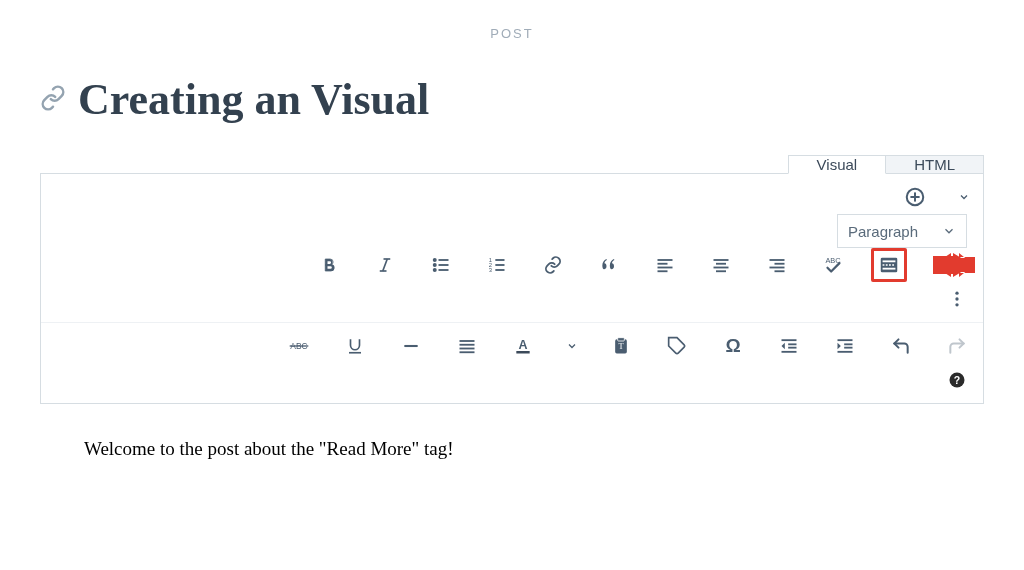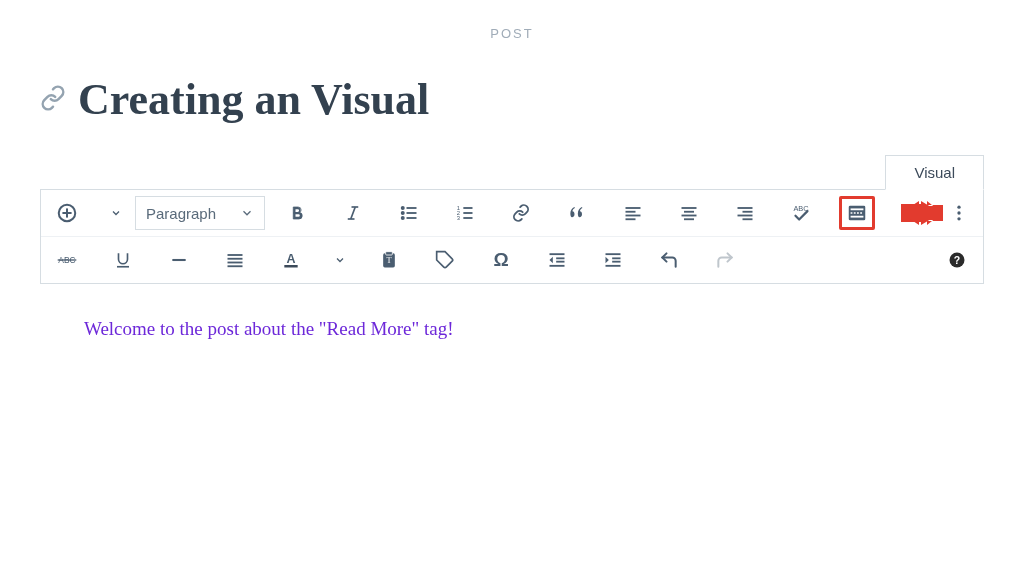--- a/index.html
+++ b/index.html
@@ -37,21 +37,21 @@
     }
     .editor-wrap {
       padding: 0 40px;
     }
     .tabs {
       display: flex;
       justify-content: flex-end;
       font-family: -apple-system, Helvetica, Arial, sans-serif;
     }
     .tab {
-      padding: 8px 28px;
+      padding: 0 28px;
       font-size: 15px;
       border: 1px solid #d6dde2;
       background: #f1f4f7;
       color: #3c4a5a;
       cursor: pointer;
     }
     .tab.active {
       background: #fff;
       border-bottom-color: #fff;
       position: relative;
@@ -61,20 +61,21 @@
     .toolbar {
       border: 1px solid #d6dde2;
       margin-top: -1px;
       background: #fff;
       font-family: -apple-system, Helvetica, Arial, sans-serif;
     }
     .toolbar-row {
       display: flex;
       align-items: flex-end;
       padding: 6px 8px;
+      flex-direction: column;
     }
     .toolbar-row + .toolbar-row { border-top: 1px solid #eef1f4; }
     .tb-group {
       display: flex;
       align-items: center;
       gap: 20px;
     }
     .tb-btn {
       width: 36px;
       height: 34px;
@@ -110,21 +111,21 @@
       align-items: center;
     }
     .spacer { flex: 1; }
     .content-area {
       padding: 30px 44px 0 44px;
       font-family: Georgia, serif;
     }
     .content-p {
       font-size: 19px;
       line-height: 1.6;
-      color: #6d28d9;
+      color: #000000;
       margin-bottom: 20px;
     }
     .more-sep {
       display: flex;
       align-items: center;
       margin: 24px 0;
     }
     .more-sep .dash {
       flex: 1;
       border-top: 2px dashed #c6cdd3;
@@ -150,20 +151,21 @@
         <path d="M10 13a5 5 0 0 0 7.07 0l3-3a5 5 0 0 0-7.07-7.07l-1 1"></path>
         <path d="M14 11a5 5 0 0 0-7.07 0l-3 3a5 5 0 0 0 7.07 7.07l1-1"></path>
       </svg>
   </span>
   <h1 class="page-title">Creating an Visual</h1>
 </div>
 
 <div class="editor-wrap">
   <div class="tabs">
     <div class="tab active">Visual</div>
+    <div class="tab">HTML</div>
   </div>
 
   <div class="toolbar">
 
     <div class="toolbar-row">
       <div class="tb-group">
         <span class="tb-btn">
           <svg width="22" height="22" viewBox="0 0 24 24" fill="none" stroke="currentColor" stroke-width="2.2">
               <circle cx="12" cy="12" r="9"></circle>
               <line x1="12" y1="7" x2="12" y2="17"></line>

